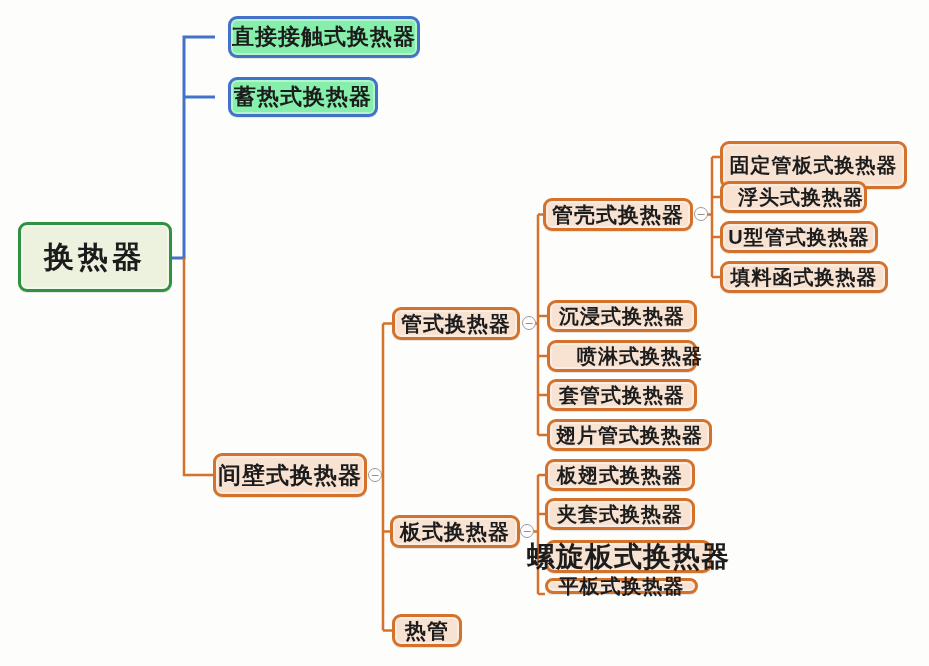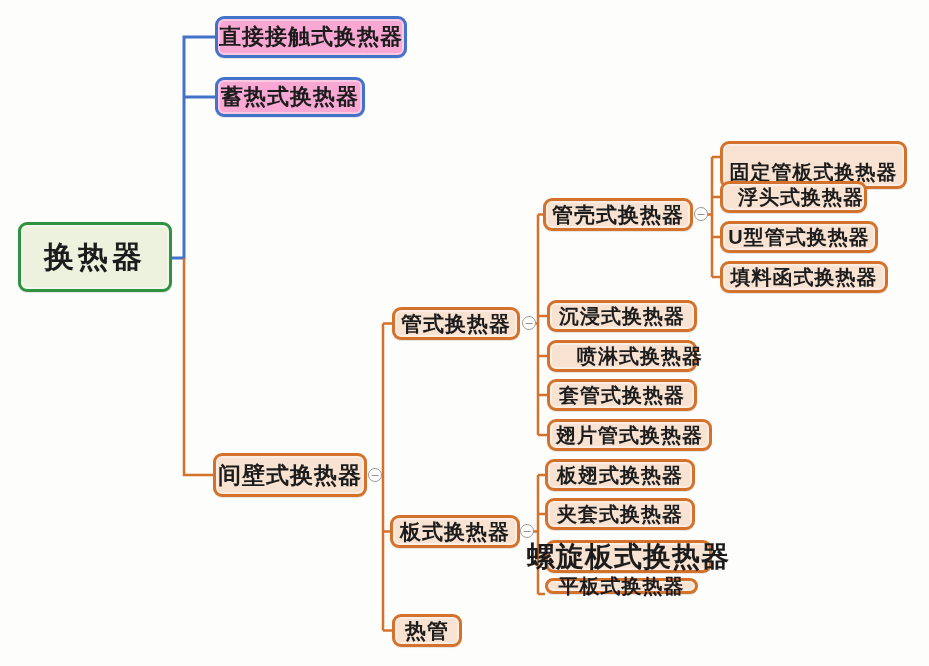--- a/index.html
+++ b/index.html
@@ -10,37 +10,37 @@
   }
   .wires{position:absolute;left:0;top:0;z-index:1;}
   .node{
     position:absolute;z-index:2;box-sizing:border-box;
     display:flex;align-items:center;justify-content:center;
     border-radius:9px;font-weight:700;color:#1c1c1c;
     letter-spacing:1px;white-space:nowrap;
     box-shadow:inset 0 0 0 2px rgba(255,255,255,.38), 0 1px 1px rgba(0,0,0,.10);
   }
   .orange{border:3px solid #d4722c;background:#f8e2d2;}
-  .blue{border:3px solid #4273c8;background:#f9a8d4;}
+  .blue{border:3px solid #4273c8;background:#86efac;margin-left:13px;}
   .green{border:3.5px solid #2f9240;background:#edf2df;}
   .collapse{
     position:absolute;z-index:3;width:14px;height:14px;box-sizing:border-box;
     border:1px solid #9a9a9a;border-radius:50%;background:#fefefe;
     color:#8a8a8a;font-size:11px;line-height:11px;font-weight:400;
     display:flex;align-items:center;justify-content:center;
     font-family:"DejaVu Sans",sans-serif;
   }
   
   .n-root{left:18px;top:222px;width:154px;height:70px;font-size:30px;letter-spacing:4px;}
   .n-direct{left:215px;top:16px;width:192px;height:42px;font-size:22px;}
   .n-regen{left:215px;top:77px;width:150px;height:40px;font-size:22px;}
   .n-recup{left:213px;top:453px;width:154px;height:44px;font-size:23px;}
   .n-tubular{left:392px;top:307px;width:128px;height:33px;font-size:21px;}
   .n-shell{left:543px;top:198px;width:150px;height:33px;font-size:21px;}
-  .n-fixed{left:720px;top:141px;width:187px;height:48px;font-size:20px;align-items:flex-end;}
+  .n-fixed{left:720px;top:141px;width:187px;height:48px;font-size:20px;}
   .n-floating{left:720px;top:181px;width:147px;height:32px;font-size:20px;justify-content:flex-end;}
   .n-utube{left:720px;top:221px;width:158px;height:32px;font-size:20px;}
   .n-stuffing{left:720px;top:261px;width:168px;height:32px;font-size:20px;}
   .n-immersion{left:547px;top:300px;width:150px;height:32px;font-size:20px;}
   .n-spray{left:547px;top:340px;width:150px;height:32px;font-size:20px;padding-left:36px;}
   .n-doublepipe{left:547px;top:379px;width:150px;height:32px;font-size:20px;}
   .n-finned{left:547px;top:419px;width:165px;height:32px;font-size:20px;}
   .n-plate{left:390px;top:515px;width:130px;height:33px;font-size:21px;}
   .n-platefin{left:545px;top:459px;width:150px;height:32px;font-size:20px;}
   .n-jacketed{left:545px;top:498px;width:150px;height:32px;font-size:20px;}

